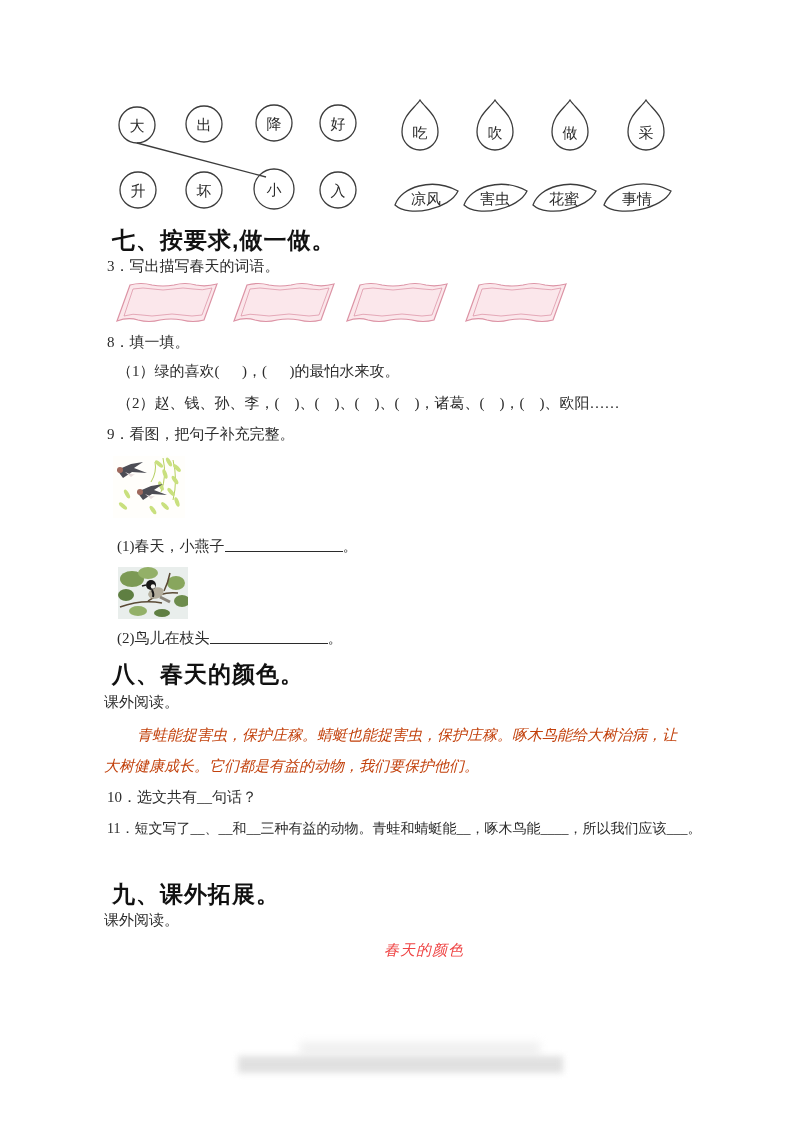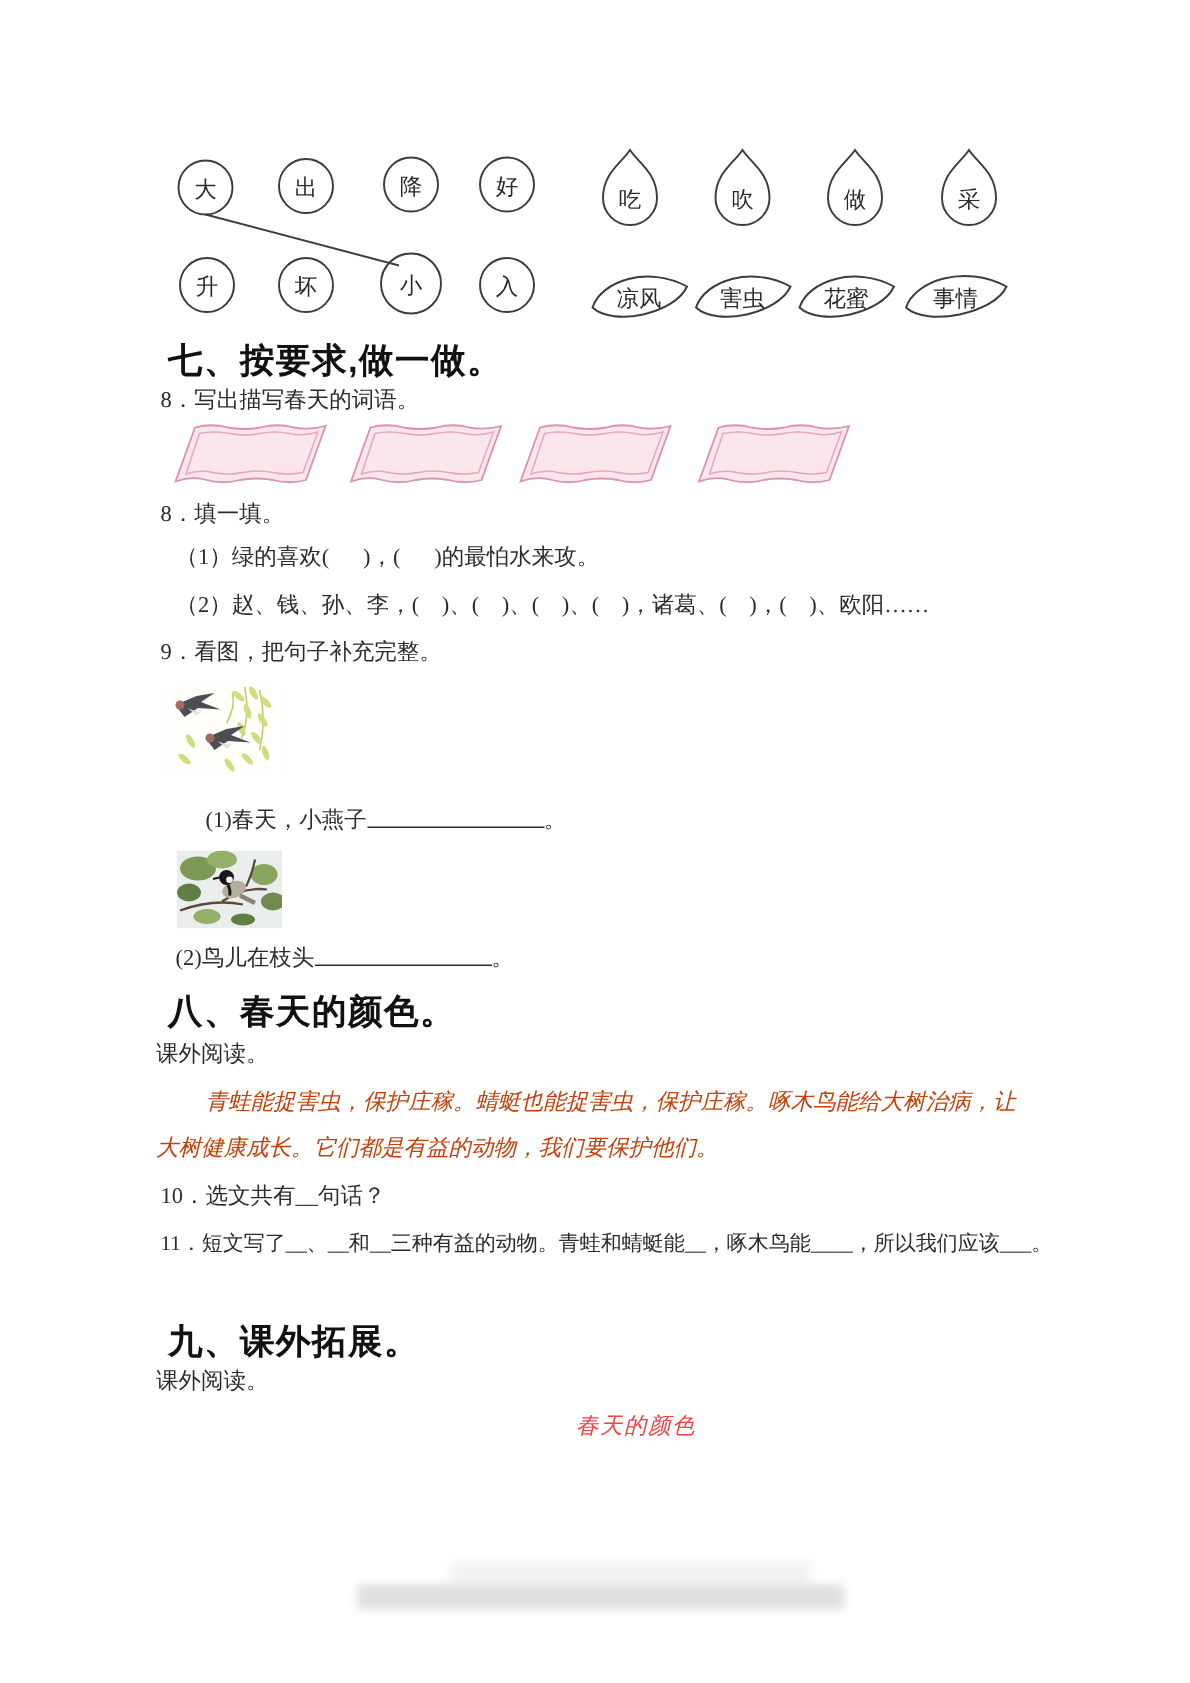--- a/index.html
+++ b/index.html
@@ -111,21 +111,21 @@
     <text class="leaf-label" x="564" y="109">花蜜</text>
   </g>
   <g>
     <path class="shape" d="M604,110 C610,92 643,81 671,96 C663,114 618,123 604,110 Z"></path>
     <text class="leaf-label" x="637" y="109">事情</text>
   </g>
 </svg>
 
 <div class="abs sec-heading" style="left:112px;top:225px;">七、按要求,做一做。</div>
 
-<div class="abs body-line" style="left:107px;top:257px;">8．写出描写春天的词语。</div>
+<div class="abs body-line" style="left:107px;top:257px;">3．写出描写春天的词语。</div>
 
 <svg class="abs" style="left:113px;top:281px;" width="113" height="43" viewBox="0 0 113 43">
   <path class="wavy-outer" d="M17,4 q11,-3 22,0 q11,2 22,0 q11,-3 22,0 q10,2 21,-1 l-13,36 q-11,3 -22,0 q-11,-2 -22,0 q-11,3 -22,0 q-10,-3 -21,1 z"></path>
   <path class="wavy-inner" d="M20,8 q10,-2 20,0 q10,2 20,0 q10,-2 20,0 q9,2 19,-1 l-10,27 q-10,2 -20,0 q-10,-2 -20,0 q-10,2 -20,0 q-9,-2 -18,1 z"></path>
 </svg>
 <svg class="abs" style="left:230px;top:281px;" width="113" height="43" viewBox="0 0 113 43">
   <path class="wavy-outer" d="M17,4 q11,-3 22,0 q11,2 22,0 q11,-3 22,0 q10,2 21,-1 l-13,36 q-11,3 -22,0 q-11,-2 -22,0 q-11,3 -22,0 q-10,-3 -21,1 z"></path>
   <path class="wavy-inner" d="M20,8 q10,-2 20,0 q10,2 20,0 q10,-2 20,0 q9,2 19,-1 l-10,27 q-10,2 -20,0 q-10,-2 -20,0 q-10,2 -20,0 q-9,-2 -18,1 z"></path>
 </svg>
 <svg class="abs" style="left:343px;top:281px;" width="113" height="43" viewBox="0 0 113 43">
@@ -169,21 +169,21 @@
     <circle cx="7" cy="14" r="3" fill="#a06a5e"></circle>
     <path d="M12,16 q6,3 10,2 l-4,3 z" fill="#e8dede"></path>
   </g>
   <g>
     <path d="M24,36 L38,30 L50,28 L41,34 L54,39 L39,38 L30,44 Z" fill="#4d4d55"></path>
     <circle cx="27" cy="36" r="3" fill="#a06a5e"></circle>
     <path d="M32,38 q6,3 10,2 l-4,3 z" fill="#e8dede"></path>
   </g>
 </svg>
 
-<div class="abs body-line" style="left:117px;top:537px;margin-left:20px;">
+<div class="abs body-line" style="left:117px;top:537px;">
   <span>(1)春天，小燕子</span><span class="blank"></span><span>。</span>
 </div>
 
 <svg class="abs" style="left:118px;top:567px;" width="70" height="52" viewBox="0 0 70 52">
   <rect x="0" y="0" width="70" height="52" fill="#e9eeec"></rect>
   <g fill="#7c9a55">
     <ellipse cx="14" cy="12" rx="12" ry="8"></ellipse>
     <ellipse cx="30" cy="6" rx="10" ry="6" fill="#93b068"></ellipse>
     <ellipse cx="8" cy="28" rx="8" ry="6" fill="#5f7f42"></ellipse>
     <ellipse cx="58" cy="16" rx="9" ry="7" fill="#88a65d"></ellipse>

